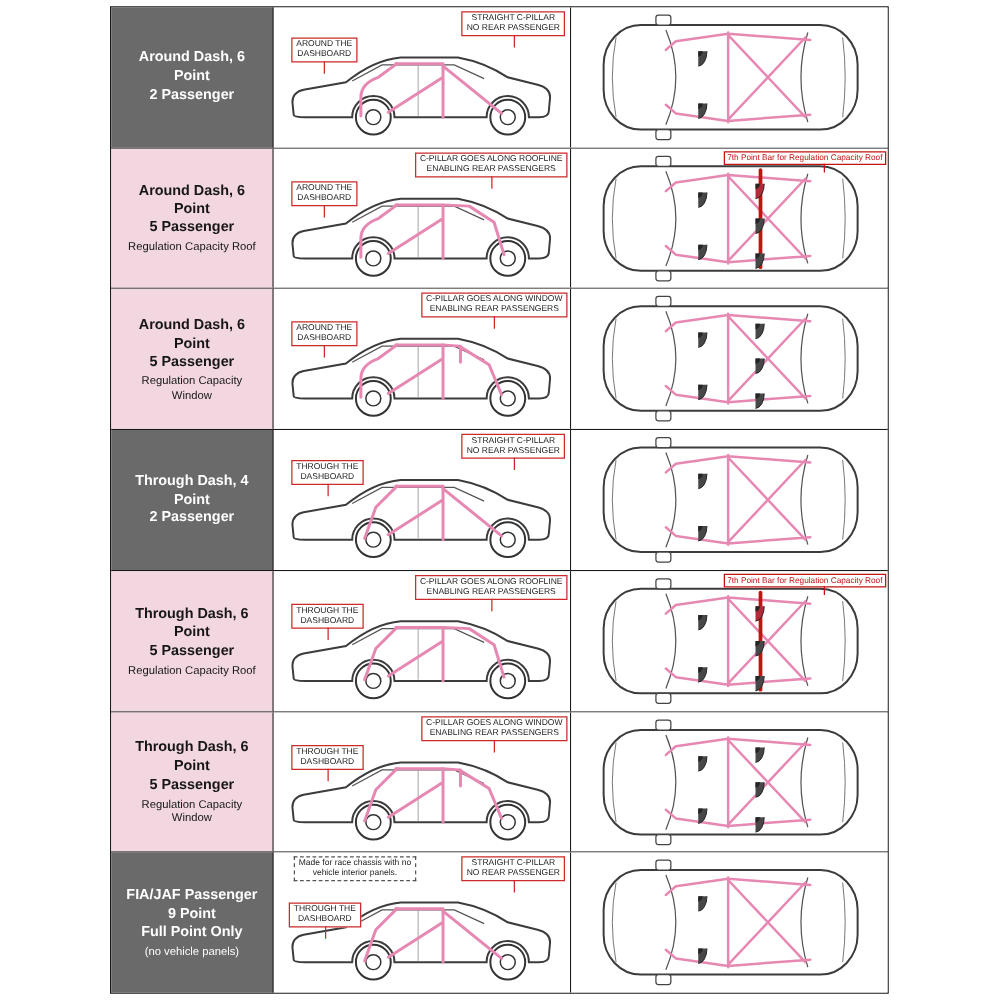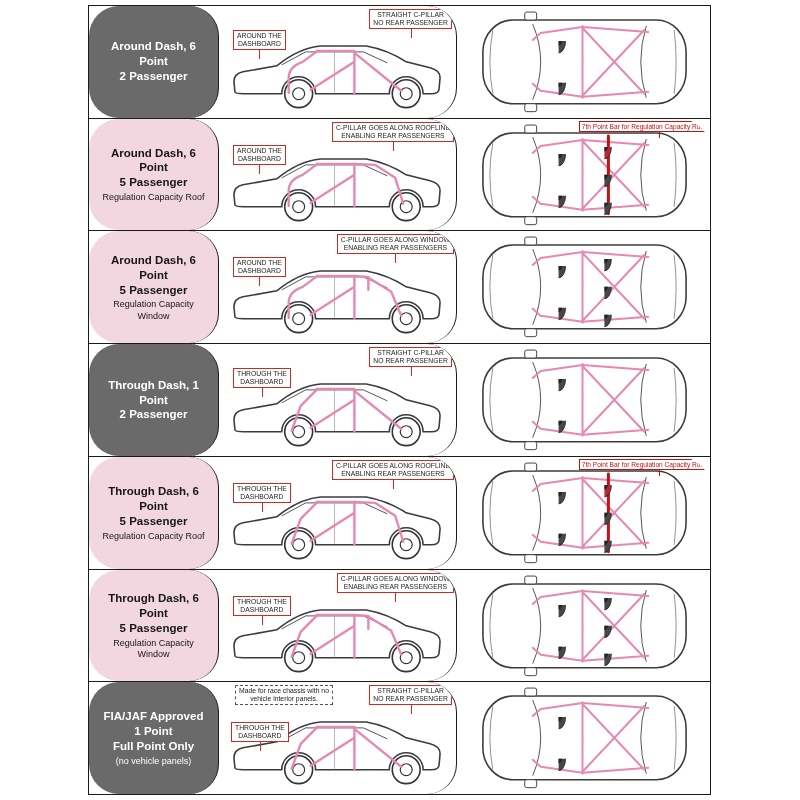--- a/index.html
+++ b/index.html
@@ -2,21 +2,21 @@
 <html><head>
 <meta charset="utf-8">
 <style>
   html,body{margin:0;padding:0;background:#fff;}
   body{width:800px;height:800px;font-family:"Liberation Sans",sans-serif;}
   .page{position:relative;width:800px;height:800px;background:#fff;overflow:hidden;}
   .table{position:absolute;left:88px;top:5px;width:623px;height:790px;
          border:1.5px solid #1a1a1a;box-sizing:border-box;display:flex;flex-direction:column;background:#fff;}
   .row{flex:1 1 0;display:flex;min-height:0;border-bottom:1.5px solid #1a1a1a;box-sizing:border-box;}
   .row:last-child{border-bottom:none;}
-  .cell{position:relative;box-sizing:border-box;min-width:0;overflow:hidden;border-radius:30px;}
+  .cell{position:relative;box-sizing:border-box;min-width:0;overflow:hidden;}
   .label{flex:0 0 130px;border-right:1.5px solid #1a1a1a;display:flex;flex-direction:column;
          align-items:center;justify-content:center;text-align:center;padding:4px 7px;}
   .row.dark .label{background:#6a6a6a;color:#ffffff;}
   .row.pink .label{background:#f2d7e1;color:#161616;}
   .lbl-line{font-weight:700;font-size:11.5px;line-height:1.3;}
   .lbl-sub{font-size:9px;line-height:1.25;margin-top:2px;}
   .lbl-line:empty,.lbl-sub:empty{display:none;}
   .side{flex:0 0 238px;border-right:1.5px solid #1a1a1a;background:#fff;}
   .top{flex:1 1 auto;background:#fff;}
   svg.diagram{position:absolute;inset:0;width:100%;height:100%;display:block;}
@@ -195,21 +195,21 @@
           <use href="#fig-top" class="fig" transform="translate(102,77)"></use>
           <use href="#fig-top" class="fig" transform="translate(148,28)"></use>
           <use href="#fig-top" class="fig" transform="translate(148,56)"></use>
           <use href="#fig-top" class="fig" transform="translate(148,84)"></use>
         </svg>
       </div>
     </div>
 
     <div class="row dark">
       <div class="cell label">
-        <div class="lbl-line">Through Dash, 1 Point</div>
+        <div class="lbl-line">Through Dash, 4 Point</div>
         <div class="lbl-line">2 Passenger</div>
 
       </div>
       <div class="cell side">
         <svg class="diagram" viewBox="0 0 238 112" preserveAspectRatio="xMidYMid meet">
           <use href="#car-side"></use>
           <g class="cage">
             <use href="#cage-front-through"></use>
               <use href="#cage-main-side"></use>
               <use href="#cage-rear-straight"></use>
@@ -300,22 +300,22 @@
           <use href="#fig-top" class="fig" transform="translate(102,77)"></use>
           <use href="#fig-top" class="fig" transform="translate(148,28)"></use>
           <use href="#fig-top" class="fig" transform="translate(148,56)"></use>
           <use href="#fig-top" class="fig" transform="translate(148,84)"></use>
         </svg>
       </div>
     </div>
 
     <div class="row dark">
       <div class="cell label">
-        <div class="lbl-line">FIA/JAF Approved</div>
-        <div class="lbl-line">1 Point</div>
+        <div class="lbl-line">FIA/JAF Passenger</div>
+        <div class="lbl-line">9 Point</div>
         <div class="lbl-line">Full Point Only</div>
         <div class="lbl-sub">(no vehicle panels)</div>
       </div>
       <div class="cell side">
         <svg class="diagram" viewBox="0 0 238 112" preserveAspectRatio="xMidYMid meet">
           <use href="#car-side"></use>
           <g class="cage">
             <use href="#cage-front-through"></use>
               <use href="#cage-main-side"></use>
               <use href="#cage-rear-straight"></use>

